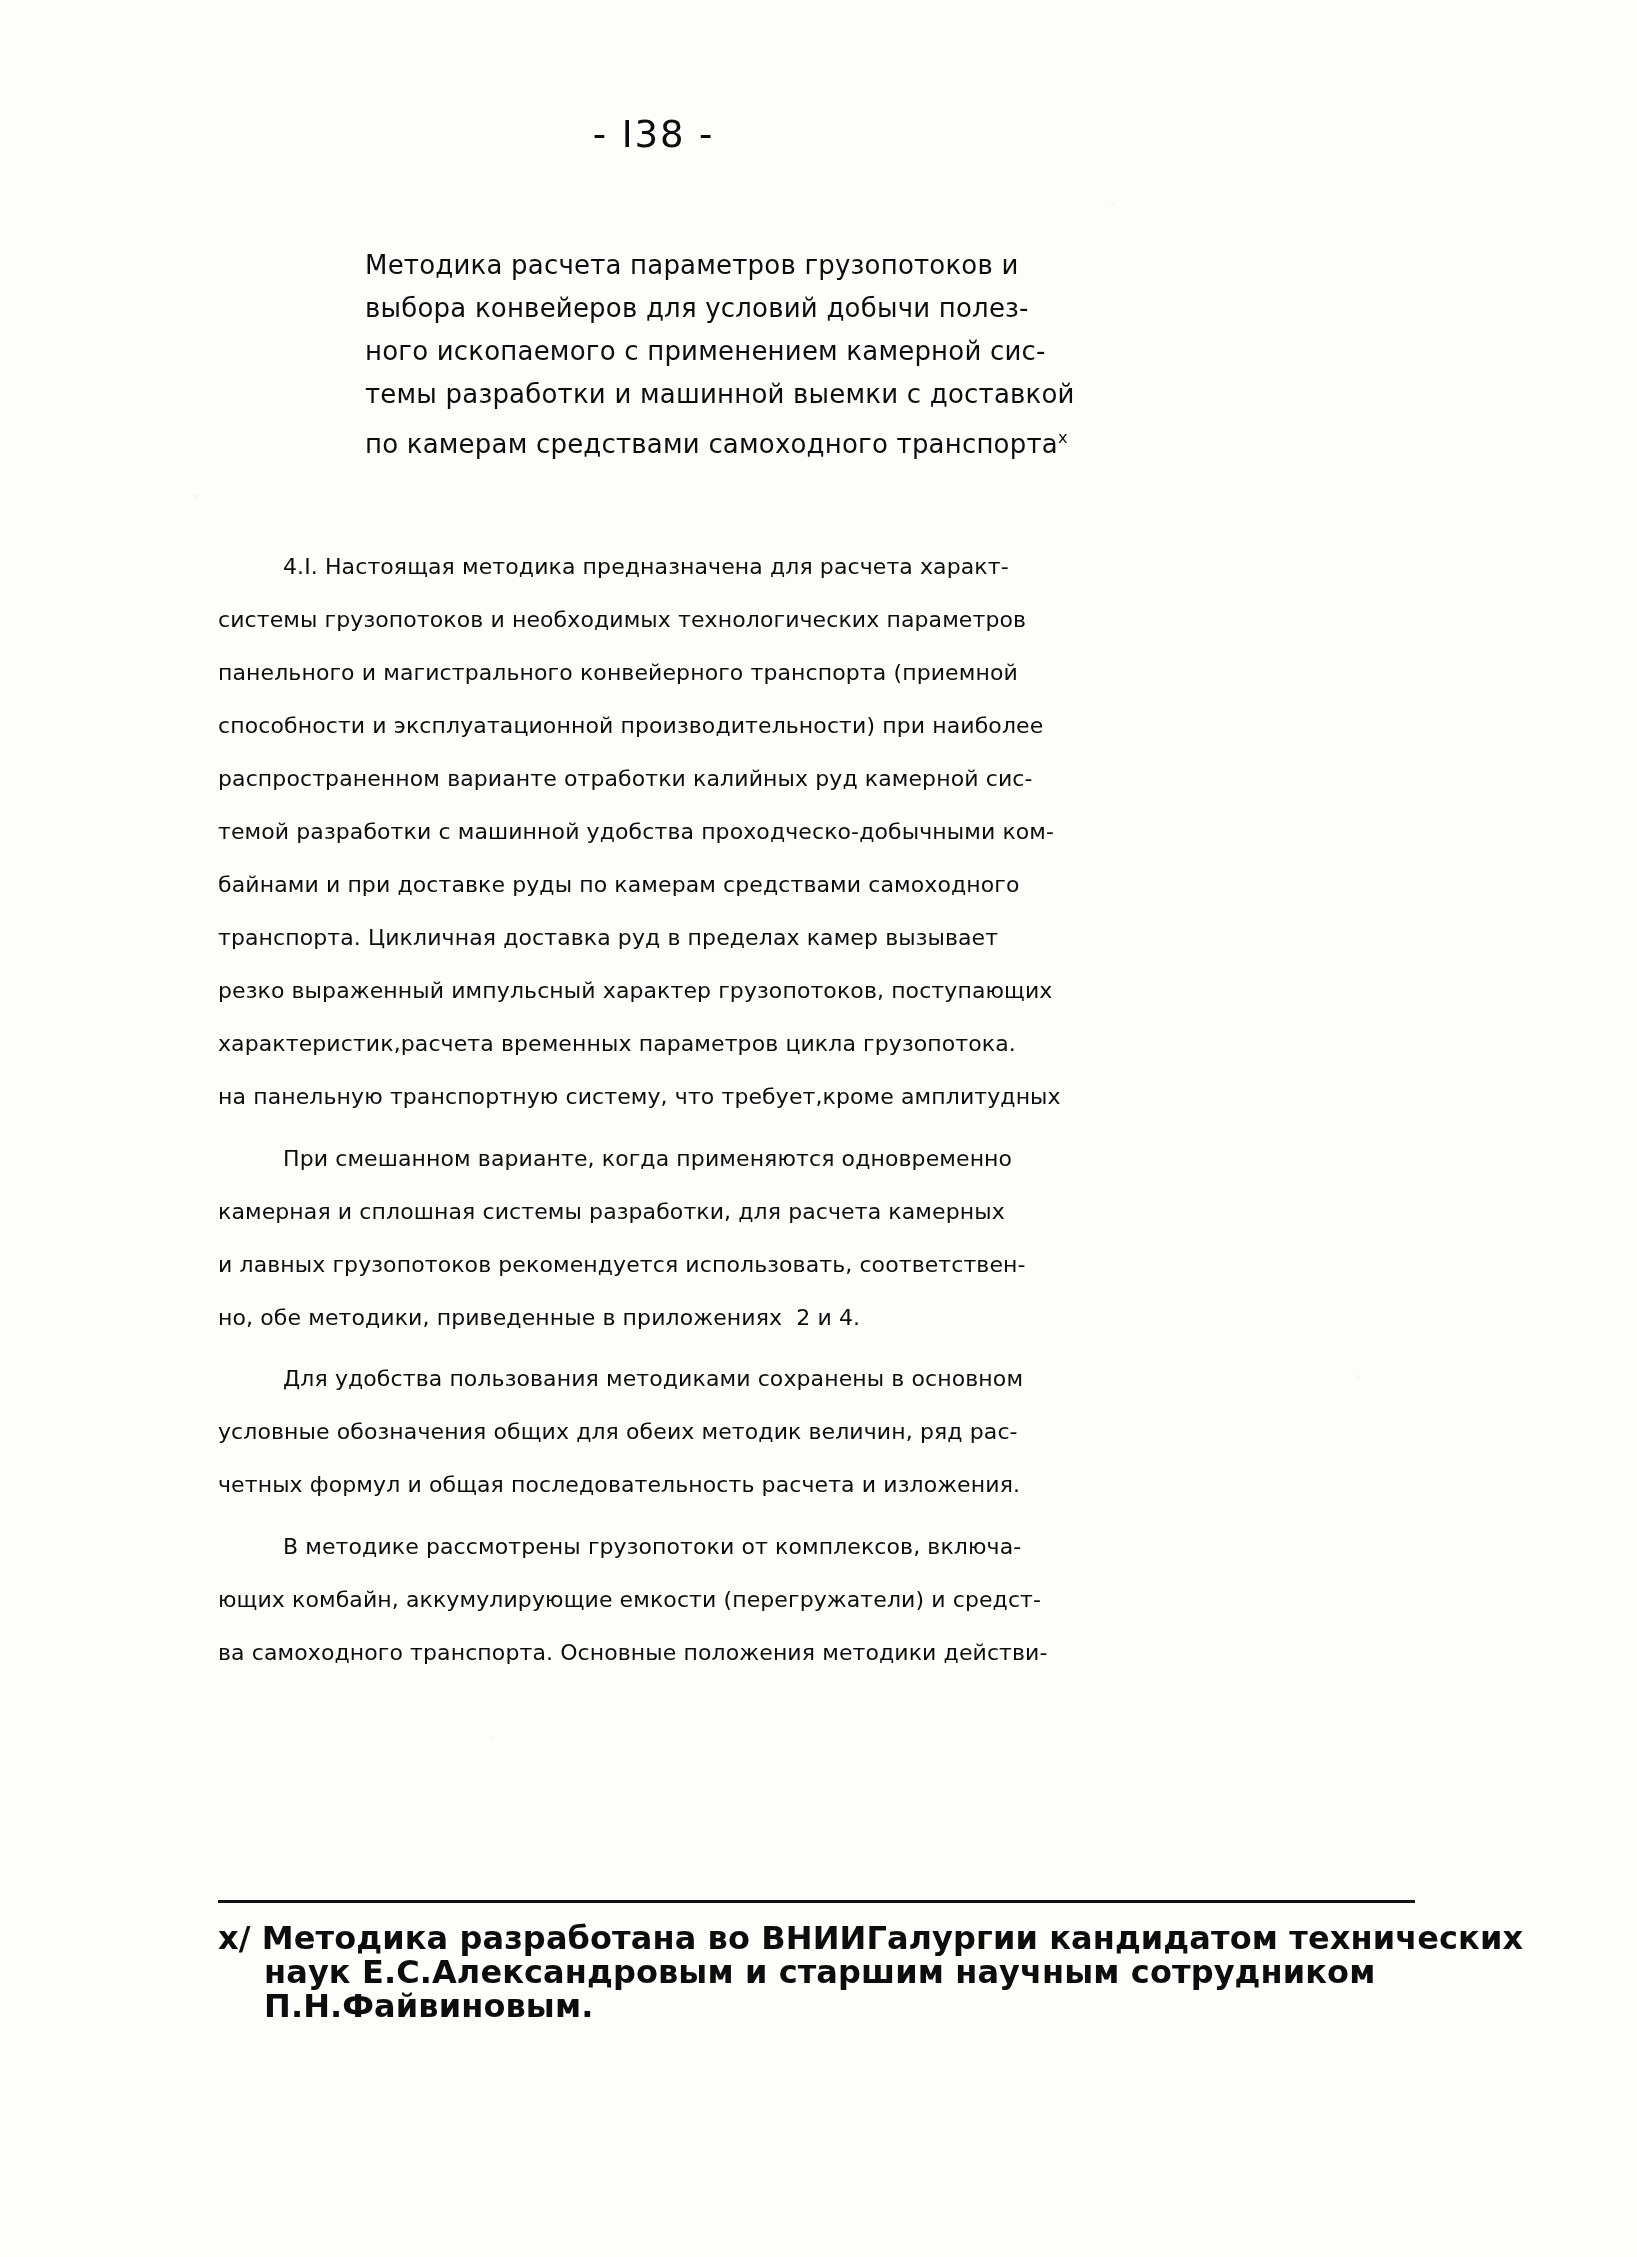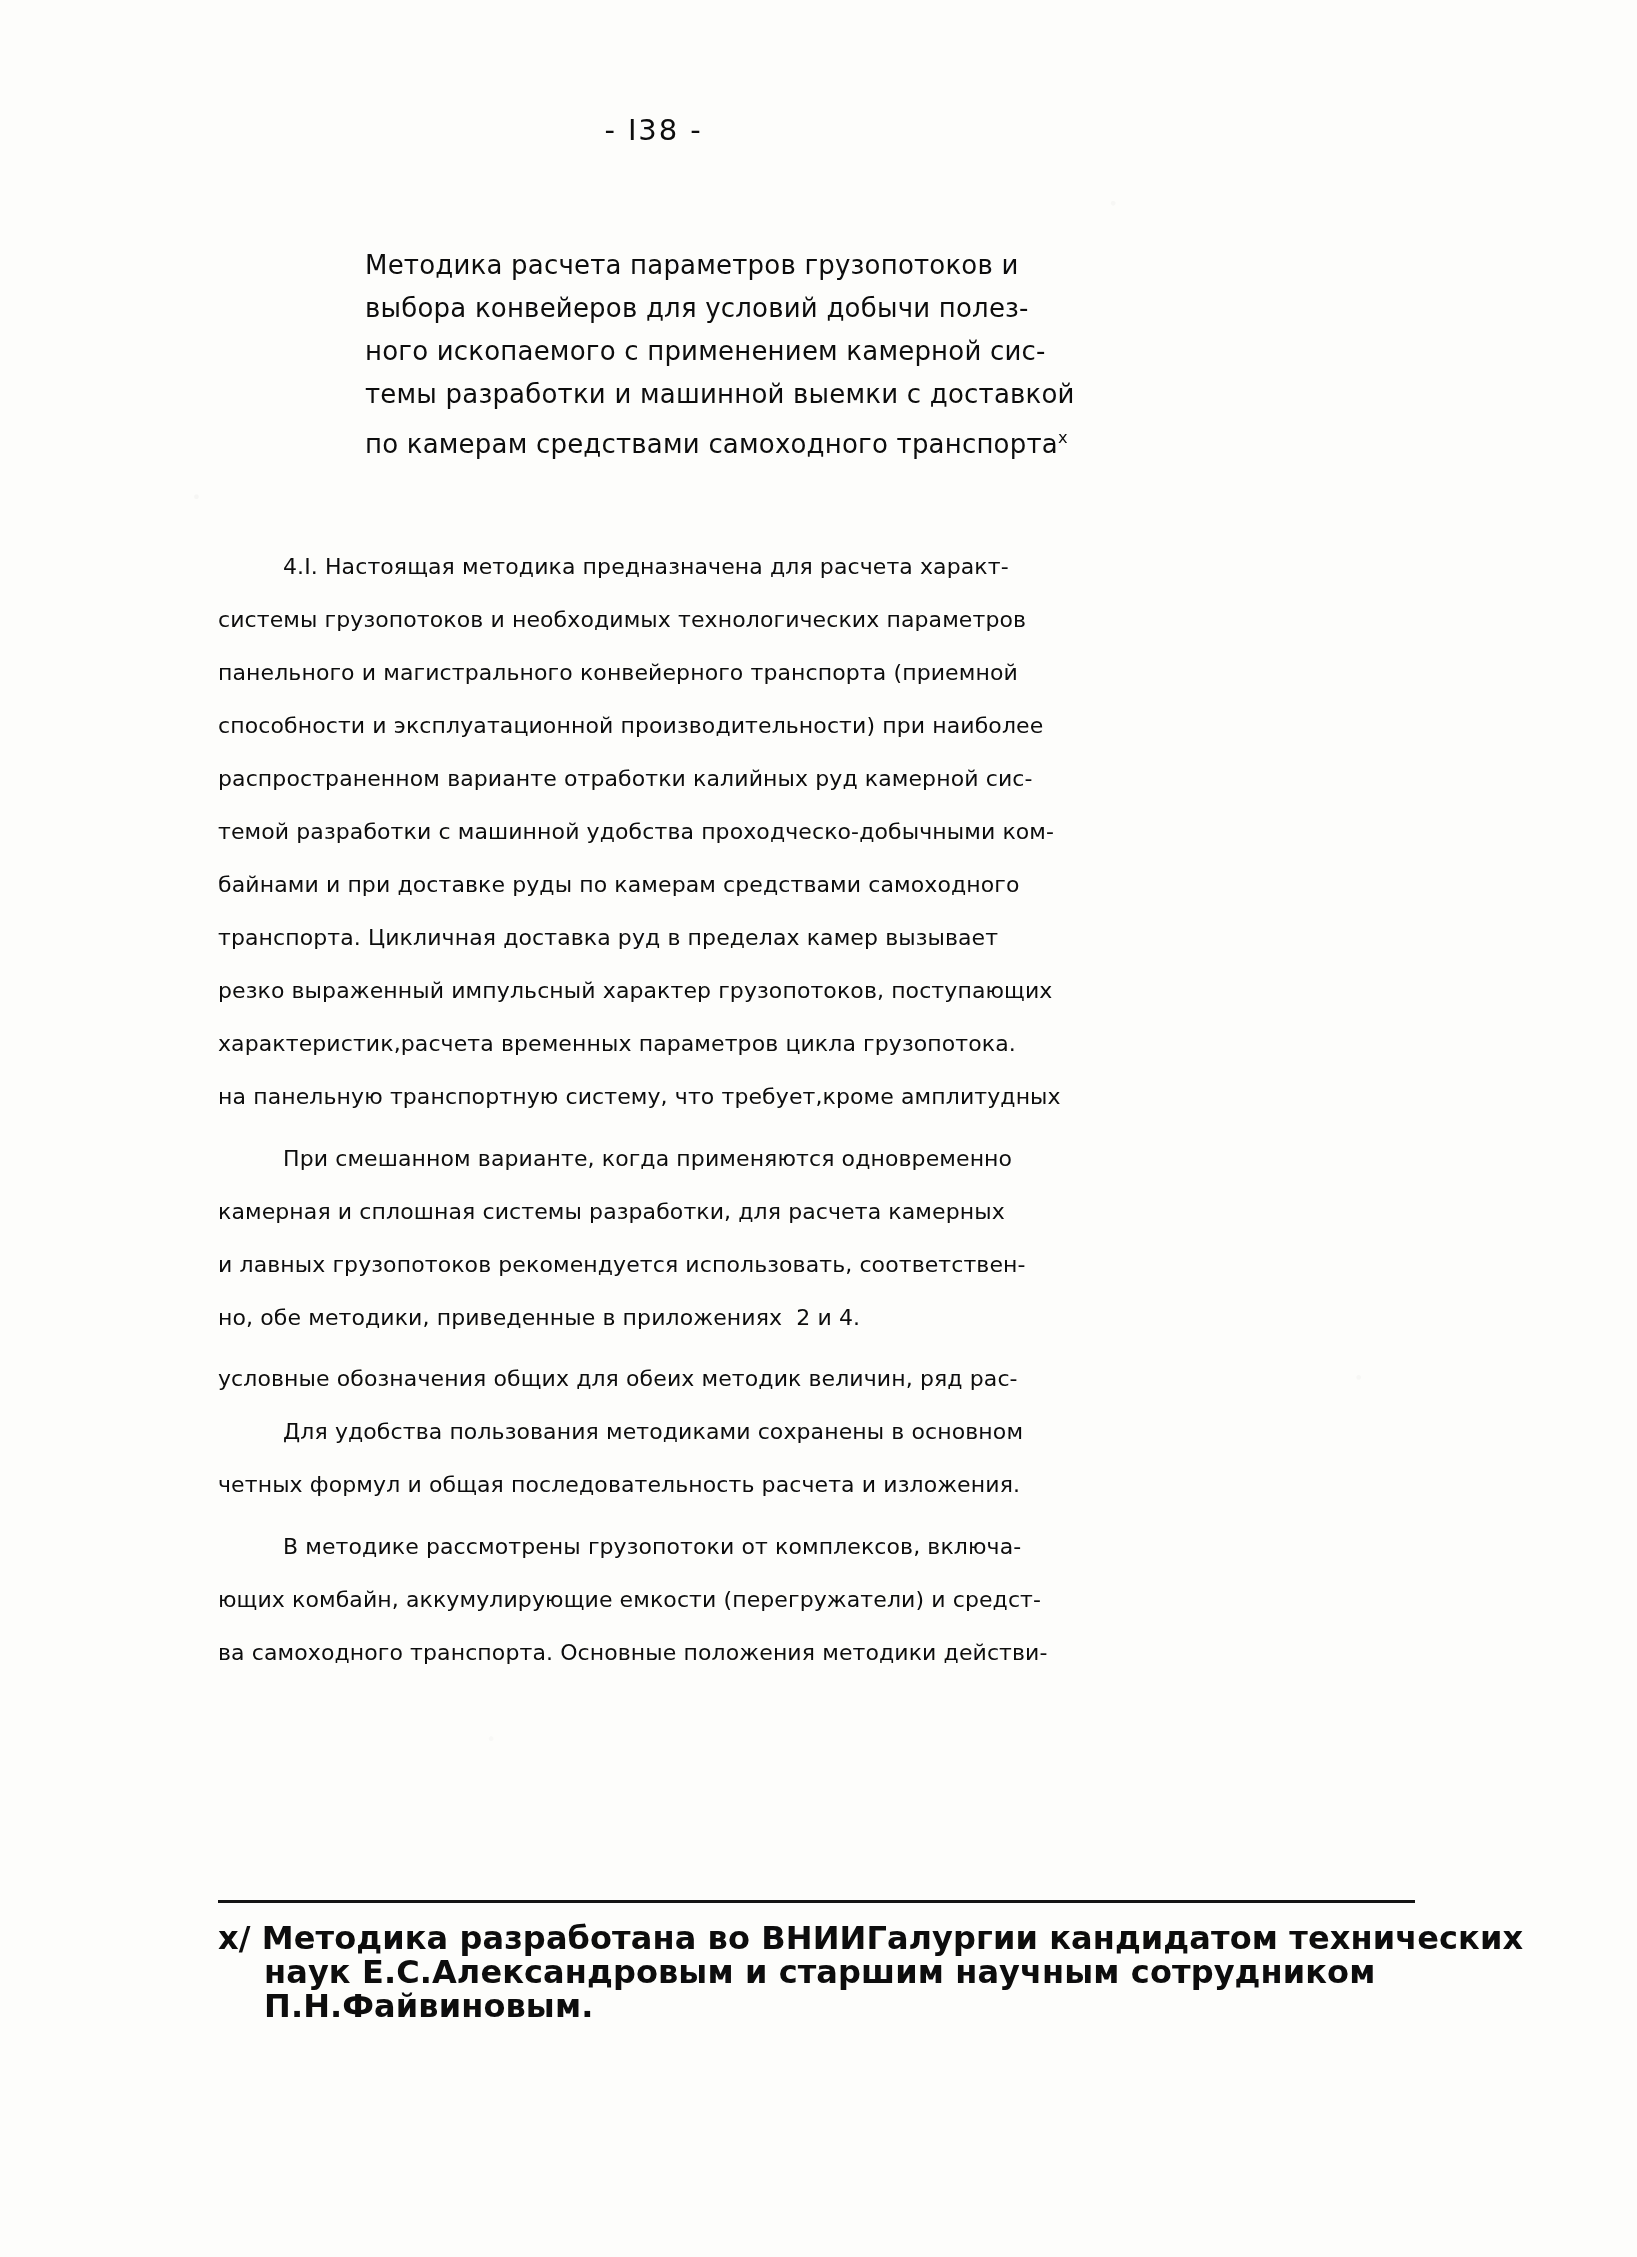--- a/index.html
+++ b/index.html
@@ -35,21 +35,21 @@
       radial-gradient(circle at 52% 44%, rgba(0,0,0,0.025) 0 1.4px, transparent 2.9px);
     opacity: .8;
   }
 
   .page-number {
     position: absolute;
     top: 113px;
     left: 0;
     width: 1307px;
     text-align: center;
-    font-size: 29px;
+    font-size: 37px;
     letter-spacing: 1.9px;
     font-family: "DejaVu Sans", sans-serif;
   }
 
   .title-block {
     position: absolute;
     top: 244px;
     left: 330px;
     width: 975px;
     font-size: 26px;
@@ -149,22 +149,22 @@
     </div>
 
     <div class="para">
       <span class="ln"><span class="indent"></span><span>При смешанном варианте, когда применяются одновременно</span></span>
       <span class="ln">камерная и сплошная системы разработки, для расчета камерных</span>
       <span class="ln">и лавных грузопотоков рекомендуется использовать, соответствен-</span>
       <span class="ln">но, обе методики, приведенные в приложениях  2 и 4.</span>
     </div>
 
     <div class="para">
+      <span class="ln"><span class="indent"></span><span>Для удобства пользования методиками сохранены в основном</span></span>
       <span class="ln">условные обозначения общих для обеих методик величин, ряд рас-</span>
-      <span class="ln"><span class="indent"></span><span>Для удобства пользования методиками сохранены в основном</span></span>
       <span class="ln">четных формул и общая последовательность расчета и изложения.</span>
     </div>
 
     <div class="para">
       <span class="ln bold-smudge"><span class="indent"></span><span>В методике рассмотрены грузопотоки от комплексов, включа-</span></span>
       <span class="ln bold-smudge">ющих комбайн, аккумулирующие емкости (перегружатели) и средст-</span>
       <span class="ln bold-smudge">ва самоходного транспорта. Основные положения методики действи-</span>
     </div>
 
   </div>

